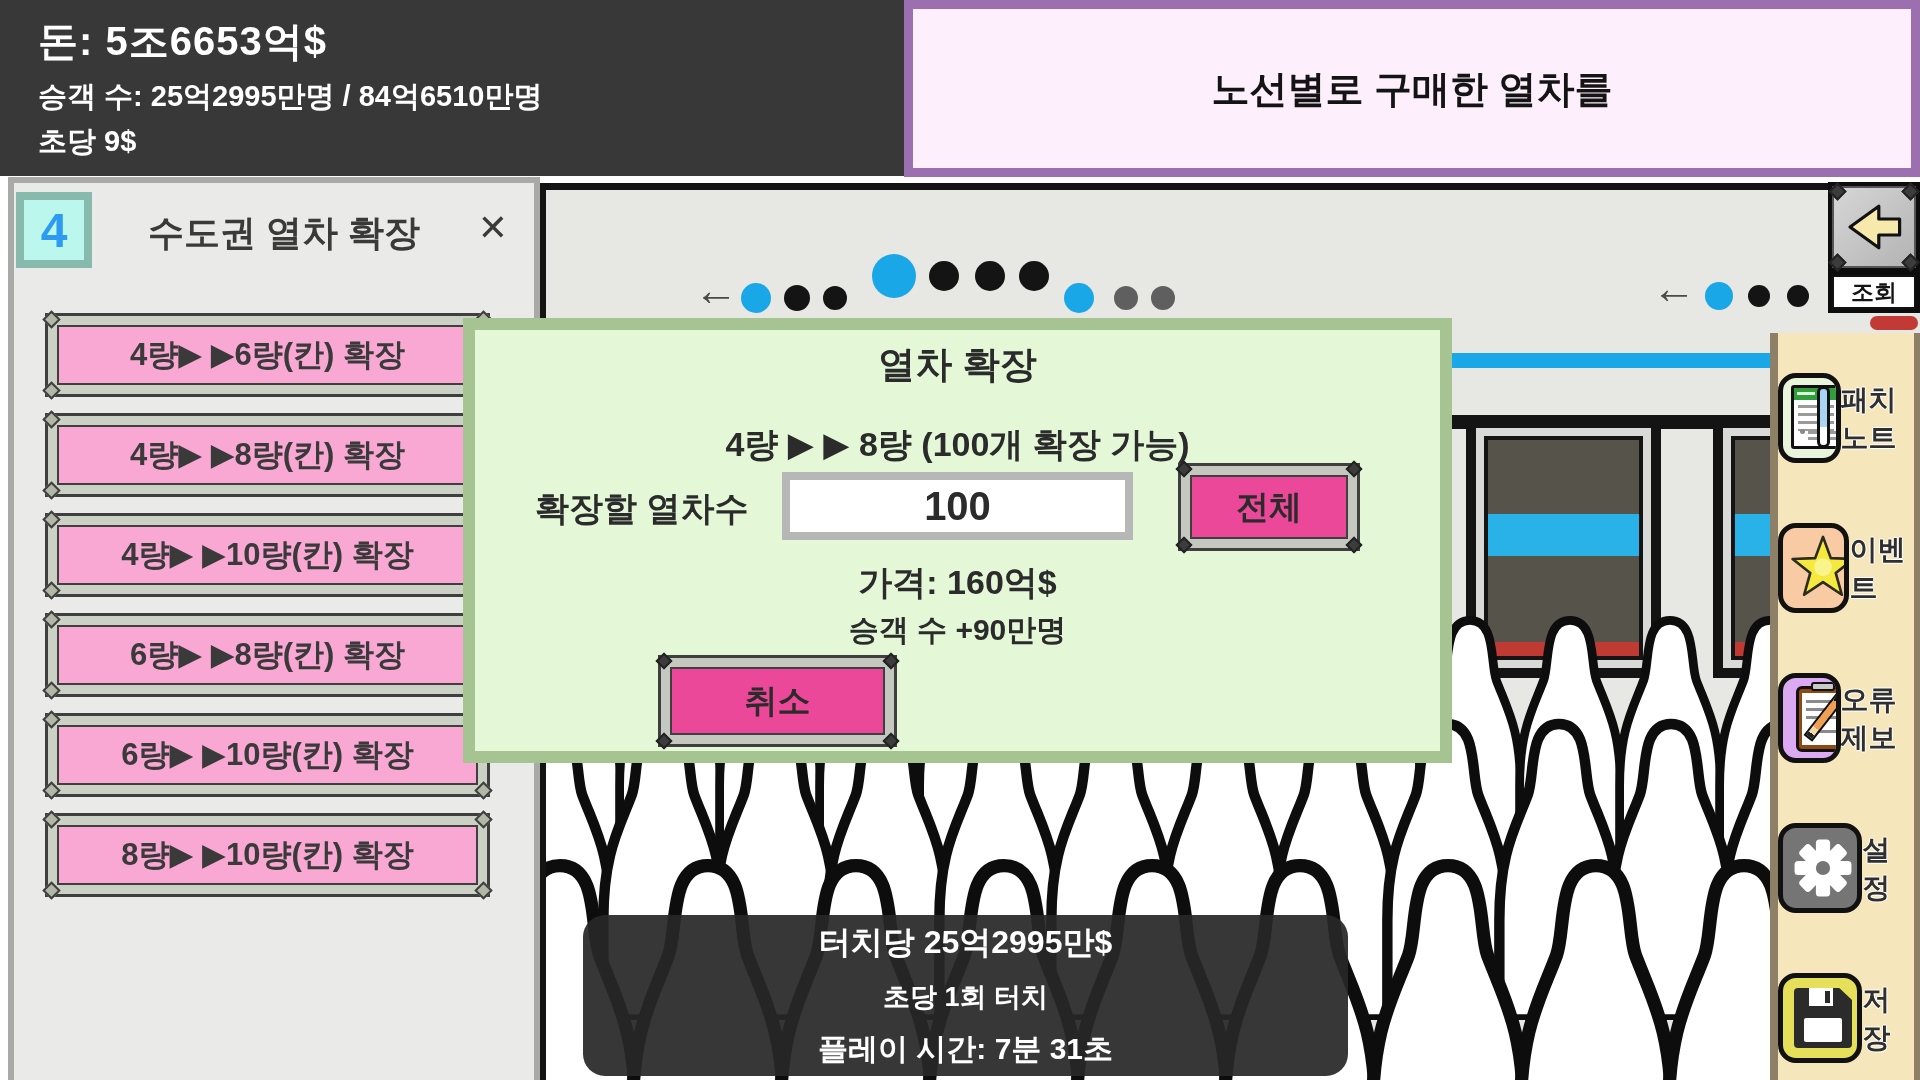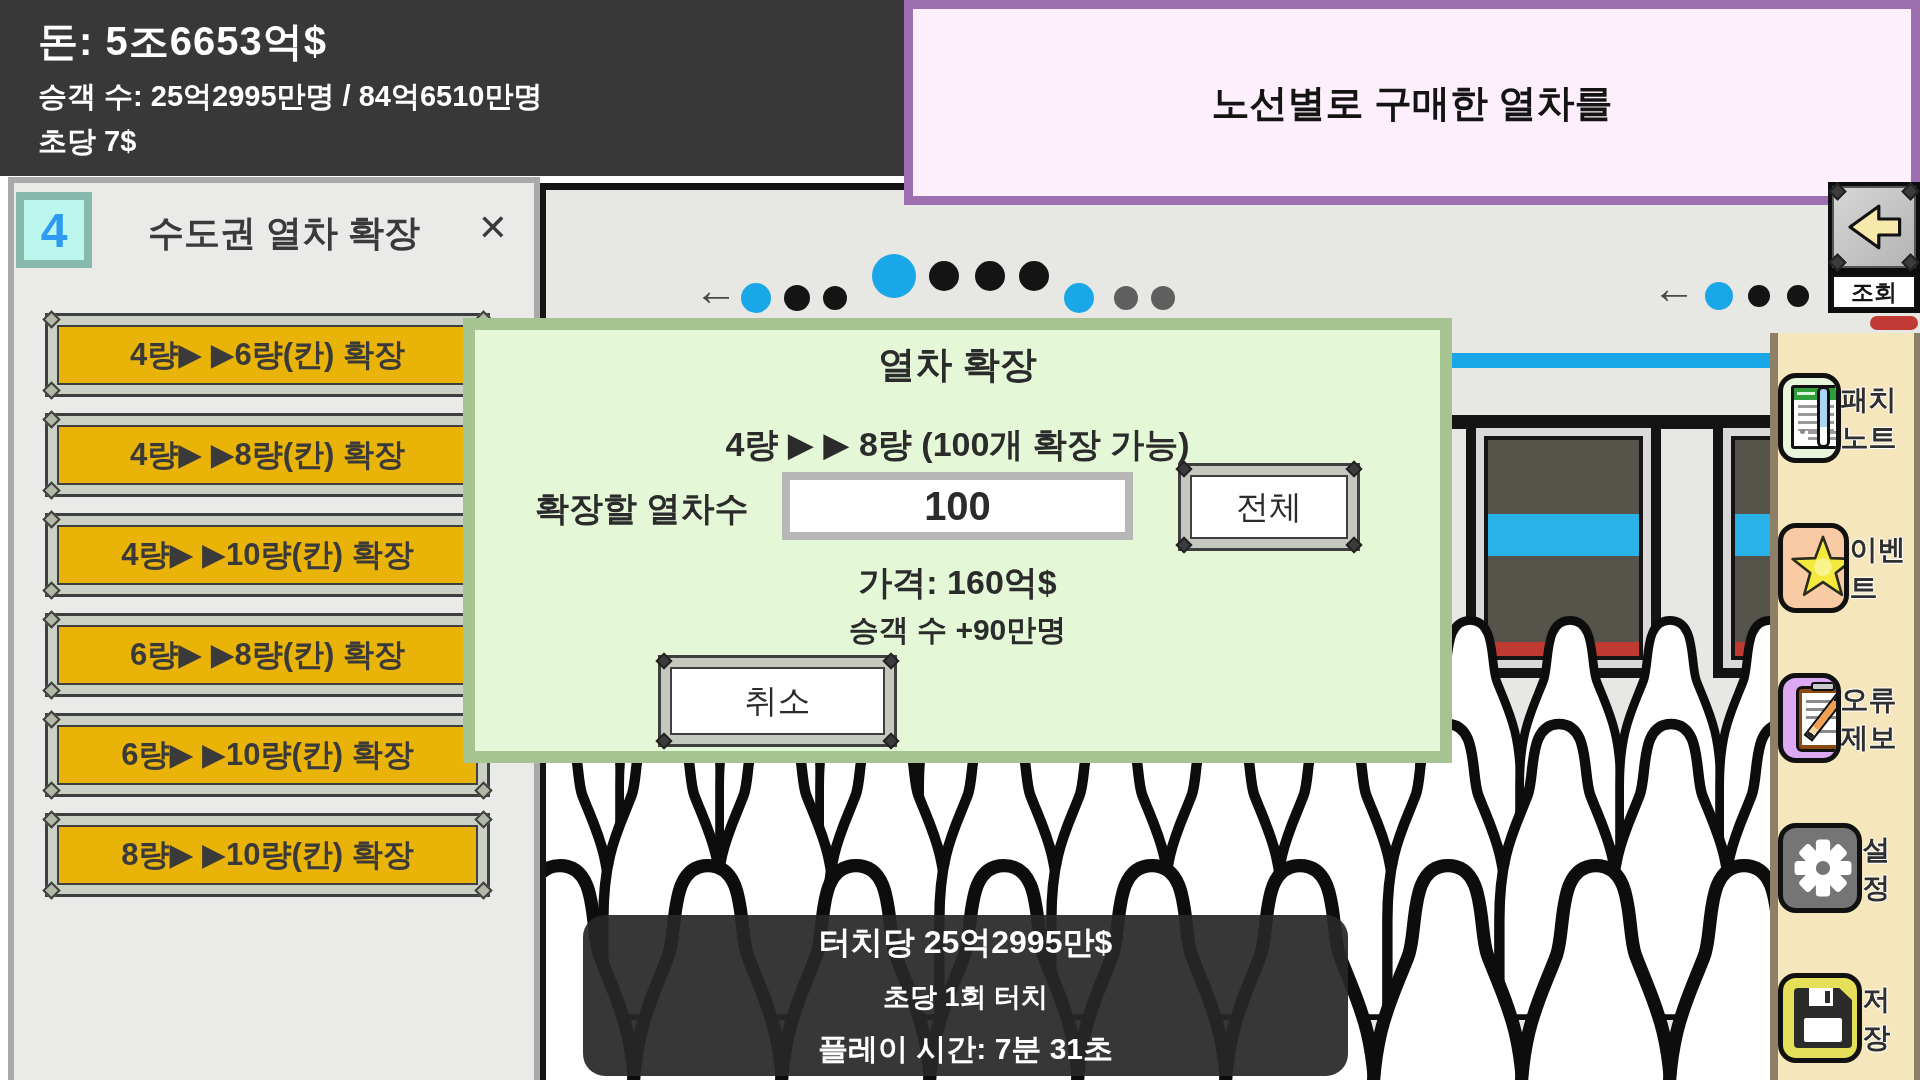--- a/index.html
+++ b/index.html
@@ -8,21 +8,21 @@
   #stage { position:relative; width:1920px; height:1080px; overflow:hidden; background:#fff; }
 
   
   .stats { position:absolute; left:0; top:0; width:904px; height:176px; background:#383838;
     color:#fff; padding:14px 0 0 38px; z-index:7; }
   .stats .money { font-size:40px; font-weight:bold; letter-spacing:1px; }
   .stats .pass  { font-size:29px; font-weight:bold; margin-top:8px; }
   .stats .persec{ font-size:29px; font-weight:bold; margin-top:5px; }
 
   
-  .banner { position:absolute; left:904px; top:0; width:1016px; height:205px;
+  .banner { position:absolute; left:904px; top:0; width:1016px; height:177px;
     border:9px solid #9c6fb1; background:#fdeffb; z-index:8;
     display:flex; flex-direction:column; align-items:center; justify-content:center; }
   .banner div { font-size:38px; font-weight:bold; color:#141414; line-height:52px; text-align:center; }
 
   
   .game { position:absolute; left:540px; top:183px; width:1380px; height:897px;
     background:#e7e7e3; border-left:6px solid #141414; border-top:7px solid #141414;
     overflow:hidden; z-index:1; }
   .dot { position:absolute; border-radius:50%; }
   .line-arrow { position:absolute; font-size:44px; font-weight:bold; color:#4a4a4a; line-height:44px; }
@@ -57,40 +57,40 @@
     background:#eaeae8; border:6px solid #a9a9a7; border-bottom:none; z-index:10; }
   .badge { position:absolute; left:2px; top:9px; width:76px; height:76px;
     background:#bcf7ee; border:8px solid #87b9ac; display:flex; align-items:center; justify-content:center;
     font-size:48px; font-weight:bold; color:#2d9bf2; }
   .ptitle { position:absolute; left:90px; top:26px; width:360px; text-align:center;
     font-size:36px; font-weight:bold; color:#3a3a3a; }
   .pclose { position:absolute; right:26px; top:24px; font-size:36px; font-weight:bold; color:#3a3a3a; cursor:pointer; }
   .pbtn { position:absolute; left:31px; width:445px; height:84px;
     background:#cbd1c4; border:3px solid #3f3f3f; }
   .pbtn .face { position:absolute; left:9px; right:9px; top:9px; bottom:9px;
-    background:#eab308; border:2px solid #3f3f3f;
+    background:#f9a8d4; border:2px solid #3f3f3f;
     display:flex; align-items:center; justify-content:center;
     font-size:31px; font-weight:bold; color:#3a3a3a; }
 
   
   .dialog { position:absolute; left:463px; top:318px; width:989px; height:445px;
     border:12px solid #a6c492; background:#e4f8d8; z-index:30; }
   .dlg-title { position:absolute; left:0; width:100%; top:10px; text-align:center;
     font-size:37px; font-weight:bold; color:#2b2b2b; }
   .dlg-sub { position:absolute; left:0; width:100%; top:92px; text-align:center;
     font-size:34px; font-weight:bold; color:#2b2b2b; }
   .dlg-count-label { position:absolute; left:60px; top:156px; font-size:34px; font-weight:bold; color:#2b2b2b; }
   .dlg-input { position:absolute; left:307px; top:142px; width:351px; height:68px;
     border:8px solid #b7b7b7; background:#fff; text-align:center;
     font-size:40px; font-weight:bold; color:#2b2b2b; font-family:inherit; outline:none; }
   .gbtn { position:absolute; background:#c4c8bf; border:3px solid #3f3f3f; cursor:pointer; }
   .gbtn .face { position:absolute; left:9px; right:9px; top:9px; bottom:9px;
-    background:#ffffff; border:2px solid #3f3f3f;
+    background:#ec4899; border:2px solid #3f3f3f;
     display:flex; align-items:center; justify-content:center;
-    font-size:33px; font-weight:normal; color:#2b2b2b; }
+    font-size:33px; font-weight:bold; color:#2b2b2b; }
   .btn-all { left:703px; top:133px; width:182px; height:88px; }
   .dlg-price { position:absolute; left:0; width:100%; top:230px; text-align:center;
     font-size:34px; font-weight:bold; color:#2b2b2b; }
   .dlg-gain { position:absolute; left:0; width:100%; top:280px; text-align:center;
     font-size:30px; font-weight:bold; color:#2b2b2b; }
   .btn-cancel { left:183px; top:325px; width:239px; height:92px; }
   .btn-confirm{ left:543px; top:325px; width:236px; height:92px; }
 
   
   .sidebar { position:absolute; left:1770px; top:333px; width:150px; height:747px;
@@ -231,21 +231,21 @@
       <use href="#person" x="818" y="225" width="180" height="480"></use>
         <use href="#person" x="966" y="225" width="180" height="480"></use>
       <use href="#person" x="1114" y="225" width="180" height="480"></use>
         <use href="#person" x="1262" y="225" width="180" height="480"></use>
     </svg>
   </div>
 
   <div class="stats">
     <div class="money">돈: 5조6653억$</div>
     <div class="pass">승객 수: 25억2995만명 / 84억6510만명</div>
-    <div class="persec">초당 7$</div>
+    <div class="persec">초당 9$</div>
   </div>
 
   <div class="banner">
     <div>노선별로 구매한 열차를</div>
   </div>
 
   <div class="backbox">
     <div class="backbtn">
       <span class="d tl gdark" style="background:#3c3c3c;border:2px solid #222;"></span>
       <span class="d tr" style="background:#3c3c3c;border:2px solid #222;"></span>

